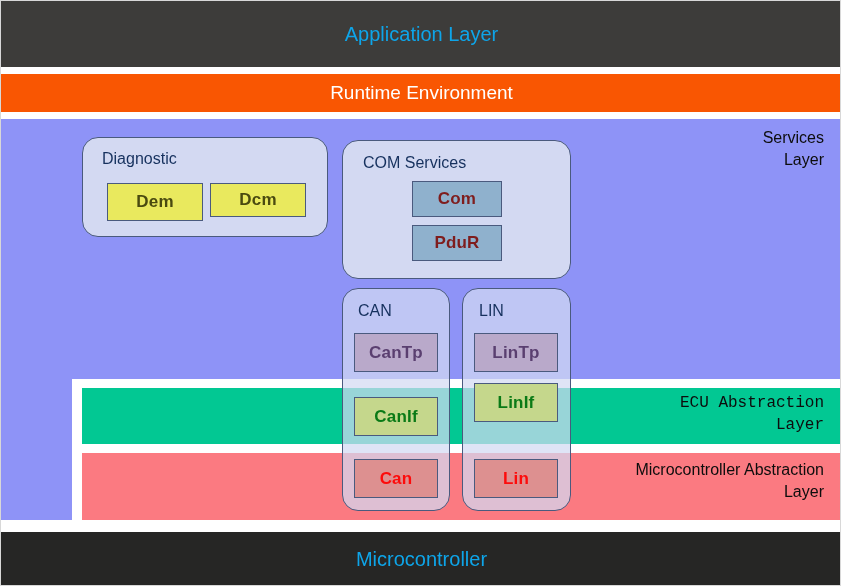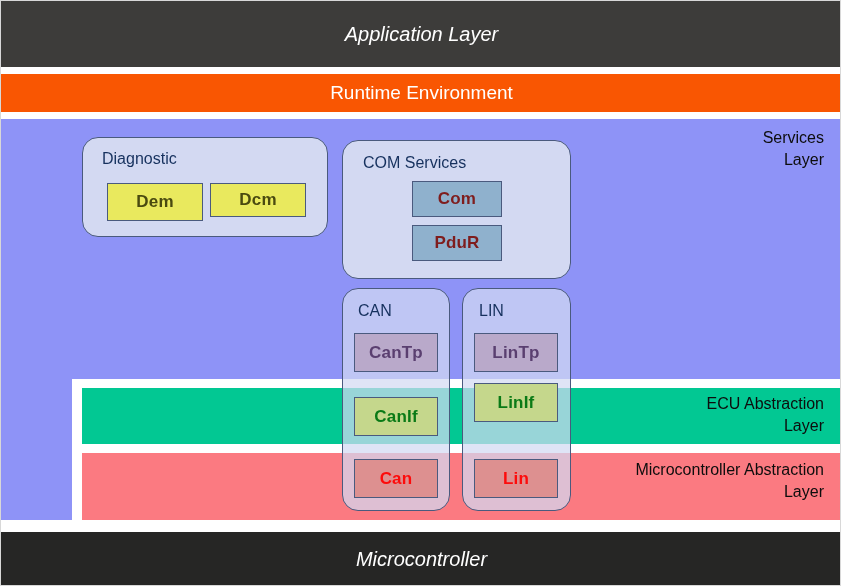--- a/index.html
+++ b/index.html
@@ -20,23 +20,22 @@
   
   .bar{
     position:absolute;
     display:flex;
     align-items:center;
     justify-content:center;
     box-sizing:border-box;
   }
   .bar-dark{
     background:#3d3c3a;
-    color:#ffffff;
+    color:#0ea5e9;
     font-size:20px;
-    font-style:italic;
   }
   .bar-dark.bottom{ background:#262625; }
   .bar-orange{
     background:#f95602;
     color:#ffffff;
     font-size:19px;
   }
 
   
   .layer-services{
@@ -117,21 +116,21 @@
   </div>
 
   <div class="layer-services" style="left:0;top:118px;width:841px;height:260px;"></div>
 
   <div class="layer-services-left" style="left:0;top:378px;width:71px;height:141px;"></div>
 
   <div class="layer-label" style="right:16px;top:126px;width:260px;">Services
 Layer</div>
 
   <div class="layer-ecu" style="left:81px;top:387px;width:760px;height:56px;"></div>
-  <div class="layer-label" style="right:16px;top:392px;width:300px;">ECU Abstraction
+  <div class="layer-label" style="right:16px;top:392px;width:300px;font-family:Liberation Mono, monospace;">ECU Abstraction
 Layer</div>
 
   <div class="layer-mcal" style="left:81px;top:452px;width:760px;height:67px;"></div>
   <div class="layer-label" style="right:16px;top:458px;width:420px;">Microcontroller Abstraction
 Layer</div>
 
   <div class="group" style="left:81px;top:136px;width:246px;height:100px;">
   </div>
   <div class="group-title" style="left:101px;top:149px;">Diagnostic</div>
   <div class="chip chip-yellow" style="left:106px;top:182px;width:96px;height:38px;">Dem</div>

